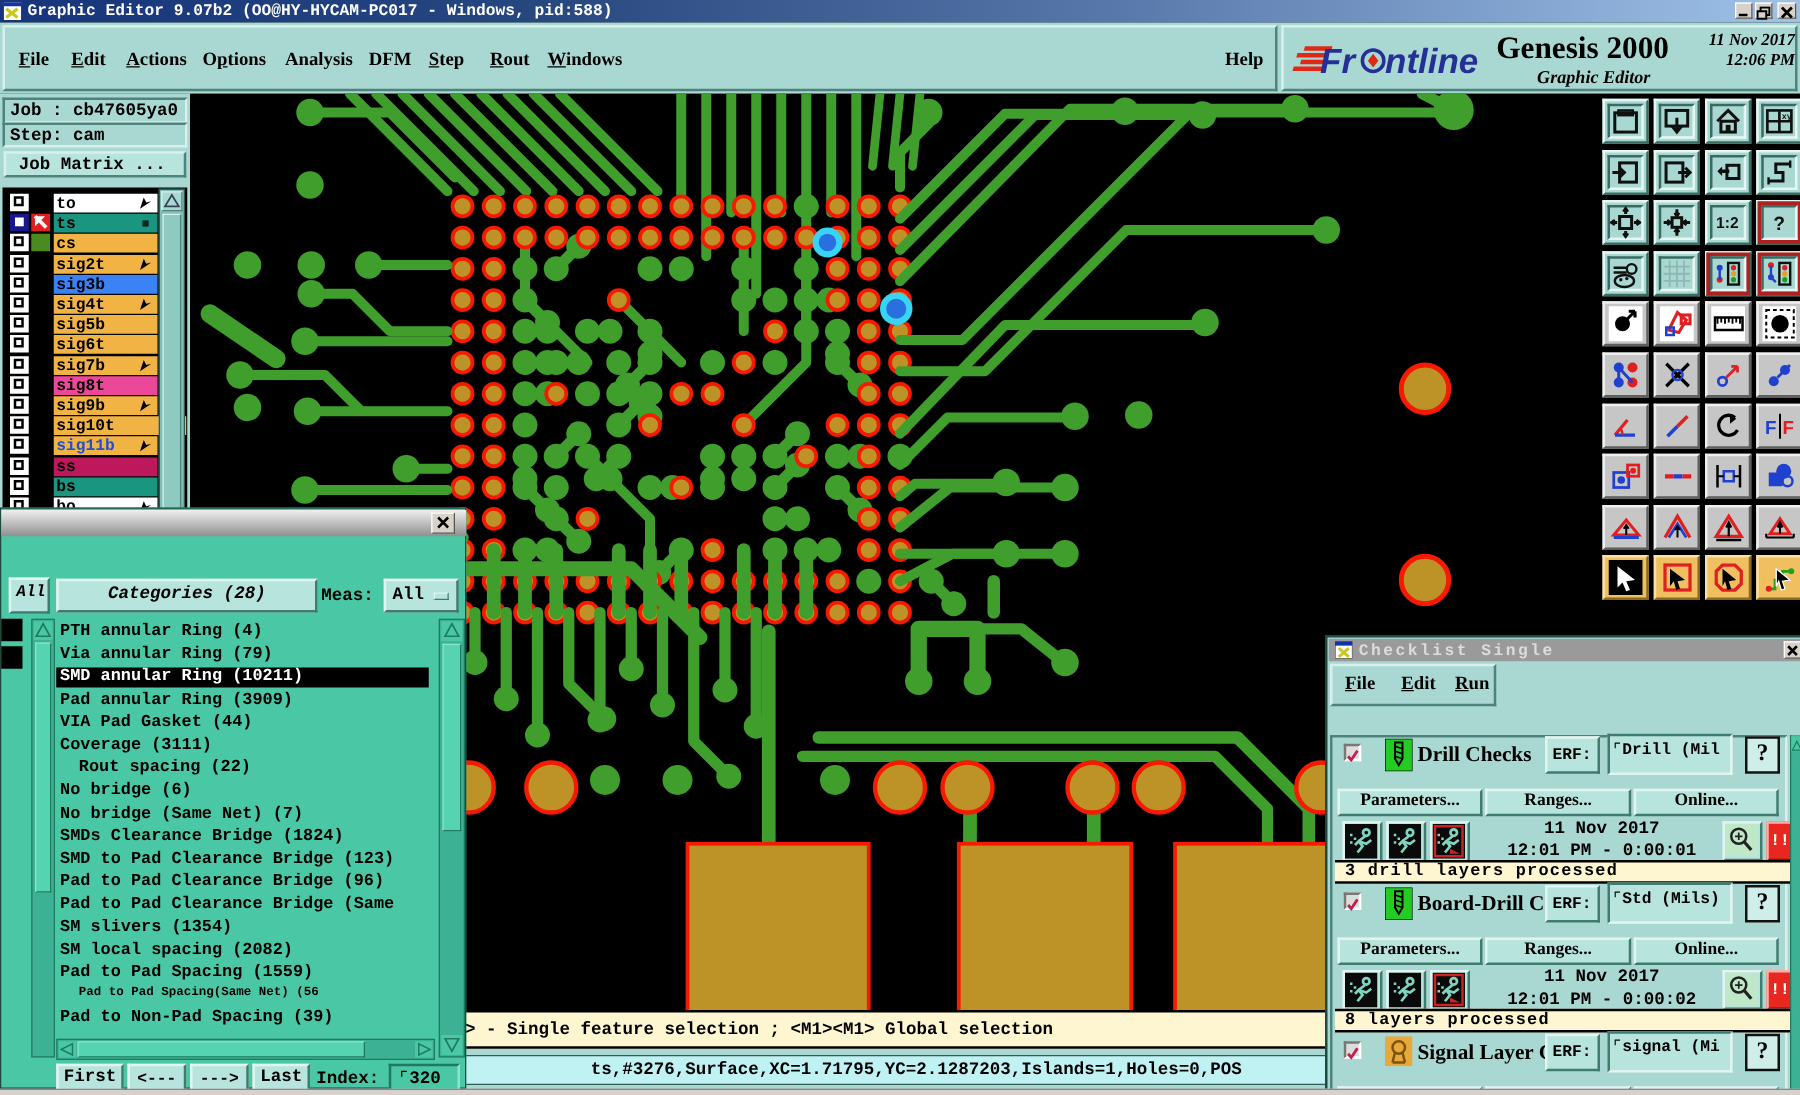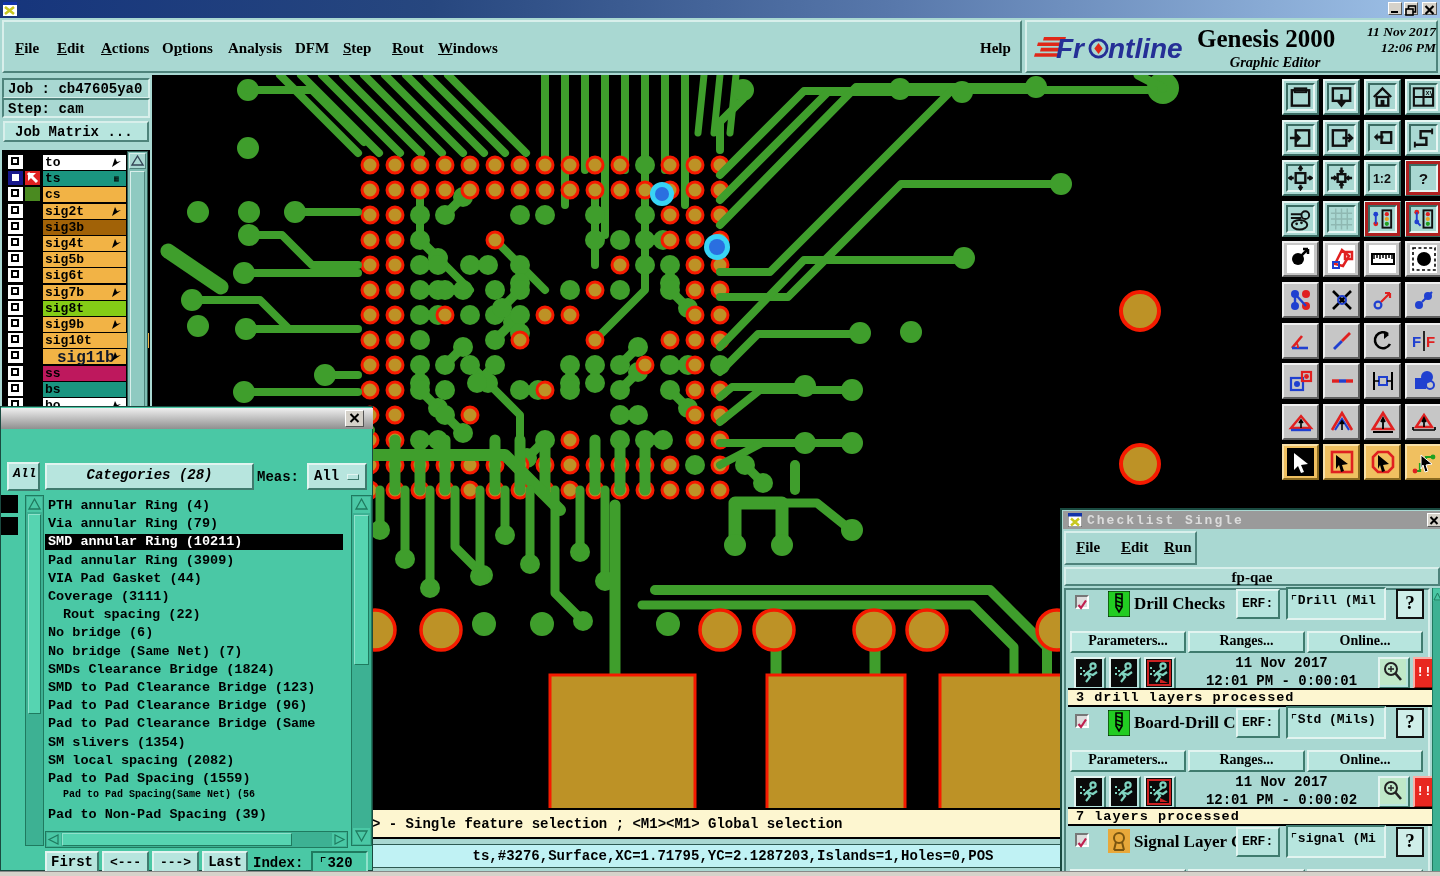--- a/index.html
+++ b/index.html
@@ -11,20 +11,21 @@
 .serif{font-family:"Liberation Serif",serif;font-weight:bold}
 .teal{background:#a9d8d2}
 </style></head>
 <body>
 <div class="abs" style="left:0;top:0;width:1440px;height:18px;background:linear-gradient(90deg,#16357c 0%,#27477f 30%,#5878ab 62%,#9fc2e8 100%)">
  <svg class="abs" style="left:3px;top:2px" width="14" height="14" viewBox="0 0 14 14">
       <rect x="0" y="0" width="14" height="14" fill="#fff"></rect>
       <rect x="0" y="0" width="14" height="3" fill="#1133aa"></rect>
       <path d="M2 5 L11 12 M11 5 L2 12" stroke="#c8c820" stroke-width="2.6"></path>
     </svg>
+ <div class="abs mono" style="left:22px;top:1px;font-size:13px;color:#fff;letter-spacing:0px">Graphic Editor 9.07b2 (OO@HY-HYCAM-PC017 - Windows, pid:588)</div>
  <div class="abs" style="left:1388px;top:2px;width:14px;height:13px;background:#d6d2ca;border:1px solid;border-color:#fff #5a5a5a #5a5a5a #fff">
       <div class="abs" style="left:2px;top:8px;width:7px;height:2px;background:#000"></div>
     </div>
  <div class="abs" style="left:1404px;top:2px;width:14px;height:13px;background:#d6d2ca;border:1px solid;border-color:#fff #5a5a5a #5a5a5a #fff">
    <svg width="12" height="11" viewBox="0 0 12 11">
         <rect x="3.5" y="1" width="7" height="6" fill="none" stroke="#000" stroke-width="1.6"></rect>
         <rect x="1" y="4" width="7" height="6" fill="#d6d2ca" stroke="#000" stroke-width="1.6"></rect>
       </svg>
  </div>
  <div class="abs" style="left:1422px;top:2px;width:15px;height:13px;background:#d6d2ca;border:1px solid;border-color:#fff #5a5a5a #5a5a5a #fff">
@@ -110,21 +111,21 @@
       </div>
 <div class="abs" style="left:41px;top:54px;width:83px;height:15px;background:#f2b345">
         <span class="mono" style="font-size:13px;position:absolute;left:2px;top:0px;color:#000">sig2t</span>
       </div>
 <svg class="abs" style="left:108px;top:56px" width="12" height="11" viewBox="0 0 12 11">
         <path d="M2 10 L5 1 L7 5 L11 4 Z" fill="#000"></path>
       </svg>
 <div class="abs" style="left:6px;top:70px;width:15px;height:14px;background:#fff">
         <div class="abs" style="left:3px;top:2px;width:8px;height:8px;border:2px solid #000"></div>
       </div>
-<div class="abs" style="left:41px;top:70px;width:83px;height:15px;background:#a16207">
+<div class="abs" style="left:41px;top:70px;width:83px;height:15px;background:#3b82f6">
         <span class="mono" style="font-size:13px;position:absolute;left:2px;top:0px;color:#000">sig3b</span>
       </div>
 <div class="abs" style="left:6px;top:86px;width:15px;height:14px;background:#fff">
         <div class="abs" style="left:3px;top:2px;width:8px;height:8px;border:2px solid #000"></div>
       </div>
 <div class="abs" style="left:41px;top:86px;width:83px;height:15px;background:#f2b345">
         <span class="mono" style="font-size:13px;position:absolute;left:2px;top:0px;color:#000">sig4t</span>
       </div>
 <svg class="abs" style="left:108px;top:88px" width="12" height="11" viewBox="0 0 12 11">
         <path d="M2 10 L5 1 L7 5 L11 4 Z" fill="#000"></path>
@@ -146,21 +147,21 @@
       </div>
 <div class="abs" style="left:41px;top:135px;width:83px;height:15px;background:#f2b345">
         <span class="mono" style="font-size:13px;position:absolute;left:2px;top:0px;color:#000">sig7b</span>
       </div>
 <svg class="abs" style="left:108px;top:137px" width="12" height="11" viewBox="0 0 12 11">
         <path d="M2 10 L5 1 L7 5 L11 4 Z" fill="#000"></path>
       </svg>
 <div class="abs" style="left:6px;top:151px;width:15px;height:14px;background:#fff">
         <div class="abs" style="left:3px;top:2px;width:8px;height:8px;border:2px solid #000"></div>
       </div>
-<div class="abs" style="left:41px;top:151px;width:83px;height:15px;background:#84cc16">
+<div class="abs" style="left:41px;top:151px;width:83px;height:15px;background:#ec4899">
         <span class="mono" style="font-size:13px;position:absolute;left:2px;top:0px;color:#000">sig8t</span>
       </div>
 <div class="abs" style="left:6px;top:167px;width:15px;height:14px;background:#fff">
         <div class="abs" style="left:3px;top:2px;width:8px;height:8px;border:2px solid #000"></div>
       </div>
 <div class="abs" style="left:41px;top:167px;width:83px;height:15px;background:#f2b345">
         <span class="mono" style="font-size:13px;position:absolute;left:2px;top:0px;color:#000">sig9b</span>
       </div>
 <svg class="abs" style="left:108px;top:169px" width="12" height="11" viewBox="0 0 12 11">
         <path d="M2 10 L5 1 L7 5 L11 4 Z" fill="#000"></path>
@@ -168,21 +169,21 @@
 <div class="abs" style="left:6px;top:183px;width:15px;height:14px;background:#fff">
         <div class="abs" style="left:3px;top:2px;width:8px;height:8px;border:2px solid #000"></div>
       </div>
 <div class="abs" style="left:41px;top:183px;width:106px;height:15px;background:#f2b345">
         <span class="mono" style="font-size:13px;position:absolute;left:2px;top:0px;color:#000">sig10t</span>
       </div>
 <div class="abs" style="left:6px;top:199px;width:15px;height:14px;background:#fff">
         <div class="abs" style="left:3px;top:2px;width:8px;height:8px;border:2px solid #000"></div>
       </div>
 <div class="abs" style="left:41px;top:199px;width:83px;height:15px;background:#f2b345">
-        <span class="mono" style="font-size:16px;position:absolute;left:14px;top:0px;color:#0f172a">sig11b</span>
+        <span class="mono" style="font-size:13px;position:absolute;left:2px;top:0px;color:#1d4ed8">sig11b</span>
       </div>
 <svg class="abs" style="left:108px;top:201px" width="12" height="11" viewBox="0 0 12 11">
         <path d="M2 10 L5 1 L7 5 L11 4 Z" fill="#000"></path>
       </svg>
 <div class="abs" style="left:6px;top:216px;width:15px;height:14px;background:#fff">
         <div class="abs" style="left:3px;top:2px;width:8px;height:8px;border:2px solid #000"></div>
       </div>
 <div class="abs" style="left:41px;top:216px;width:83px;height:15px;background:#be185d">
         <span class="mono" style="font-size:13px;position:absolute;left:2px;top:0px;color:#000">ss</span>
       </div>
@@ -1030,23 +1031,20 @@
   <span class="mono" style="position:absolute;left:24px;top:2px;font-size:13px;font-weight:bold;color:#dcdcdc;letter-spacing:2px">Checklist Single</span>
   <div class="abs" style="left:364px;top:2px;width:14px;height:14px;background:#d6d2ca;border:1px solid;border-color:#fff #555 #555 #fff"><svg width="12" height="12" viewBox="0 0 12 12">
           <path d="M2.5 2 L9.5 9 M9.5 2 L2.5 9" stroke="#000" stroke-width="2"></path>
         </svg></div>
  </div>
  <div class="abs" style="left:2px;top:21px;width:133px;height:34px;background:#a9d8d2;border:2px solid;border-color:#d8efeb #4e837b #4e837b #d8efeb">
    <span class="serif abs" style="left:10px;top:6px;font-size:15px"><u>F</u>ile</span>
    <span class="serif abs" style="left:55px;top:6px;font-size:15px"><u>E</u>dit</span>
    <span class="serif abs" style="left:98px;top:6px;font-size:15px"><u>R</u>un</span>
  </div>
- <div class="abs" style="left:2px;top:57px;width:376px;height:19px;background:#b4ded8;border:2px solid;border-color:#d8efeb #4e837b #4e837b #d8efeb">
-   <div class="serif" style="font-size:15px;text-align:center;padding-top:0px">fp-qae</div>
- </div>
  <div class="abs" style="left:2px;top:78px;width:366px;height:285px;background:#a9d8d2;border:2px solid;border-color:#4e837b #d8efeb #d8efeb #4e837b;border-bottom:none">
 
  <div class="abs" style="left:9px;top:5px;width:14px;height:14px;background:#ddd;border:2px solid;border-color:#777 #fff #fff #777"><svg width="10" height="10" viewBox="0 0 10 10">
           <path d="M1.5 5 L4 8 L9 0.5" stroke="#c02050" stroke-width="2.2" fill="none"></path>
         </svg></div>
  <div class="abs" style="left:42px;top:1px"><svg width="22" height="26" viewBox="0 0 22 26">
           <rect x="0" y="0" width="22" height="26" fill="#22cc22" stroke="#000" stroke-width="1"></rect>
           <path d="M8 3 L14 3 L14 16 L11 21 L8 16 Z" fill="none" stroke="#000" stroke-width="1.6"></path>
           <path d="M8 6 L14 8 M8 10 L14 12 M8 14 L14 16" stroke="#000" stroke-width="1.4"></path>
         </svg></div>
@@ -1190,21 +1188,21 @@
  <div class="abs" style="left:312px;top:186px;width:32px;height:32px;background:#b7e5de;border:2px solid;border-color:#e2f4f0 #3f7b6e #3f7b6e #e2f4f0"><svg width="26" height="26" viewBox="0 0 26 26">
           <rect width="26" height="26" fill="#bfe8c8"></rect>
           <circle cx="11" cy="10" r="6" fill="none" stroke="#222" stroke-width="2"></circle>
           <path d="M15 14 L21 21" stroke="#222" stroke-width="2.6"></path>
           <path d="M8 10 L14 10 M11 7 L11 13" stroke="#222" stroke-width="1.4"></path>
         </svg></div>
  <div class="abs" style="left:347px;top:186px;width:22px;height:32px;background:#e82820;border:2px solid;border-color:#f8b0a8 #801008 #801008 #f8b0a8">
         <div class="mono" style="color:#fff;font-size:13px;text-align:center;padding-top:6px">!!</div>
       </div>
  <div class="abs" style="left:2px;top:217px;width:366px;height:19px;background:#fdf6d0;border:2px solid #000;border-left:none">
-        <div class="mono" style="font-size:13.5px;padding:0 0 0 8px;letter-spacing:1px">7 layers processed</div>
+        <div class="mono" style="font-size:13.5px;padding:0 0 0 8px;letter-spacing:1px">8 layers processed</div>
       </div>
 
  <div class="abs" style="left:9px;top:243px;width:14px;height:14px;background:#ddd;border:2px solid;border-color:#777 #fff #fff #777"><svg width="10" height="10" viewBox="0 0 10 10">
           <path d="M1.5 5 L4 8 L9 0.5" stroke="#c02050" stroke-width="2.2" fill="none"></path>
         </svg></div>
  <div class="abs" style="left:42px;top:239px"><svg width="22" height="24" viewBox="0 0 22 24">
           <rect x="0" y="0" width="22" height="24" fill="#e8a83a"></rect>
           <circle cx="11" cy="9" r="5" fill="none" stroke="#7a5510" stroke-width="2"></circle>
           <path d="M8 13 L6 21 M14 13 L16 21 M6 21 L16 21" stroke="#7a5510" stroke-width="2" fill="none"></path>
         </svg></div>

